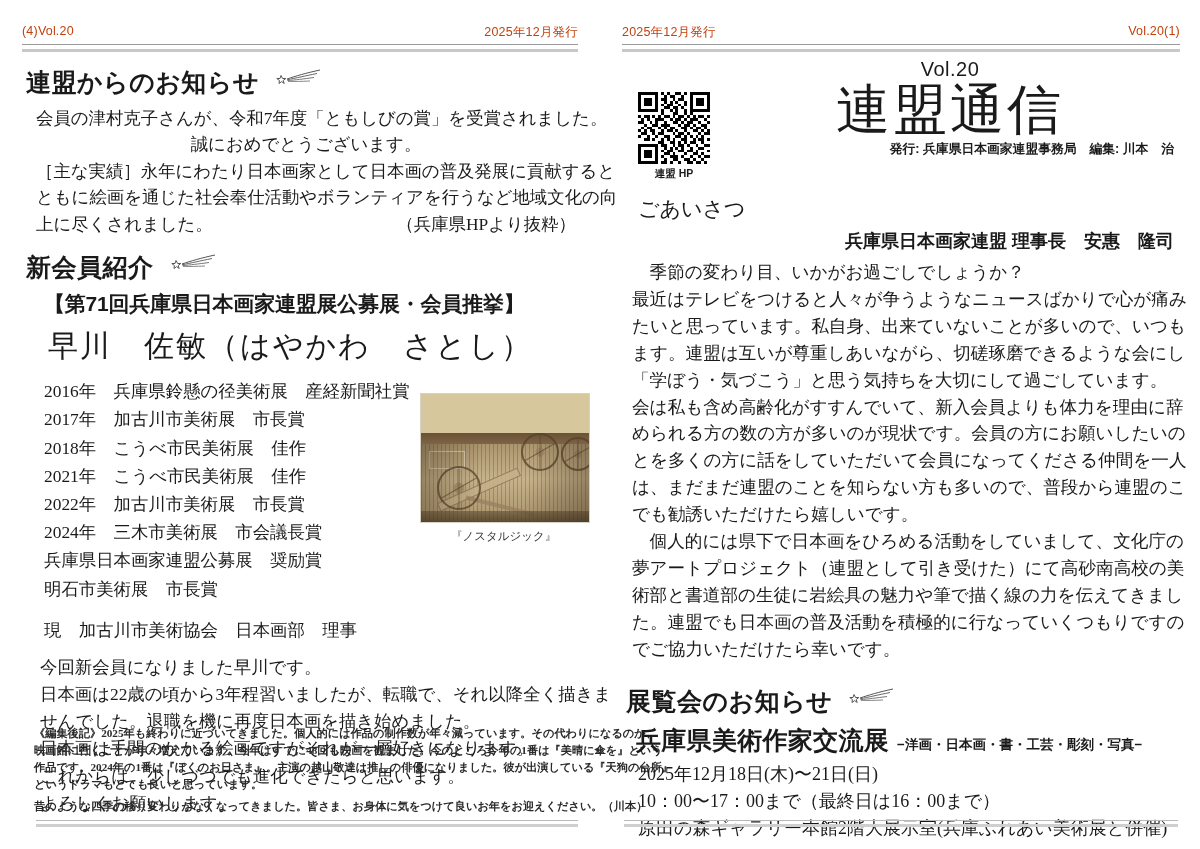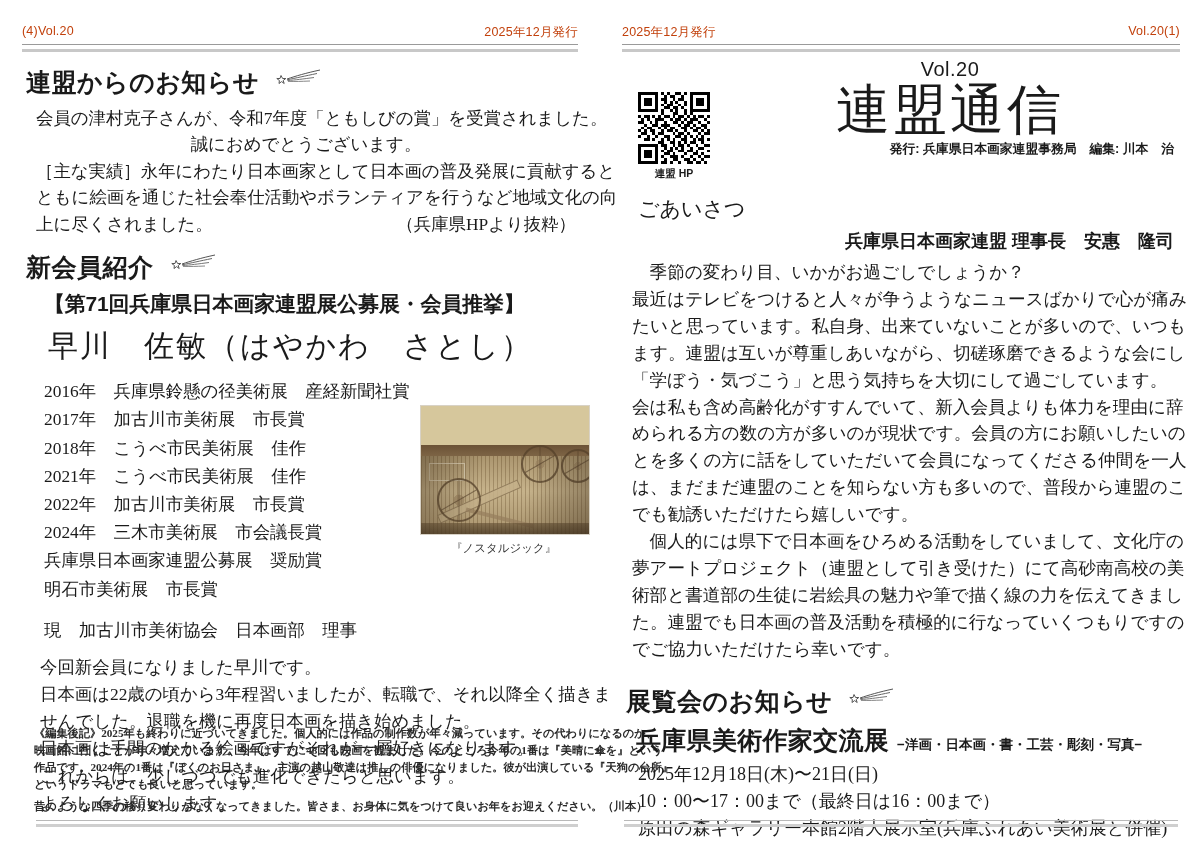--- a/index.html
+++ b/index.html
@@ -106,21 +106,21 @@
   .awards {
     font-family: "Liberation Serif", "DejaVu Serif", serif;
     font-size: 17.4px;
     line-height: 1.62;
     flex: none;
   }
   .awards div { white-space: nowrap; }
   .awards .gap { height: 13px; }
 
   .artfig {
-    margin: 28px 0 0 10px;
+    margin: 16px 0 0 10px;
     width: 168px;
     flex: none;
   }
   .artframe {
     width: 168px;
     height: 128px;
     border: 1px solid #d8d2c6;
     position: relative;
     overflow: hidden;
     background: #bfae92;

